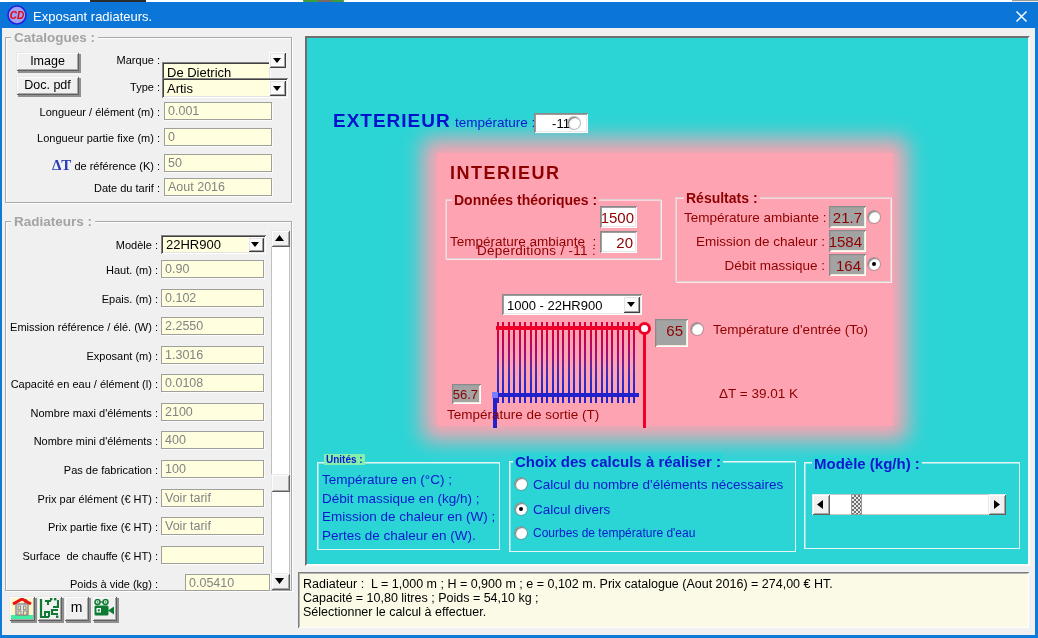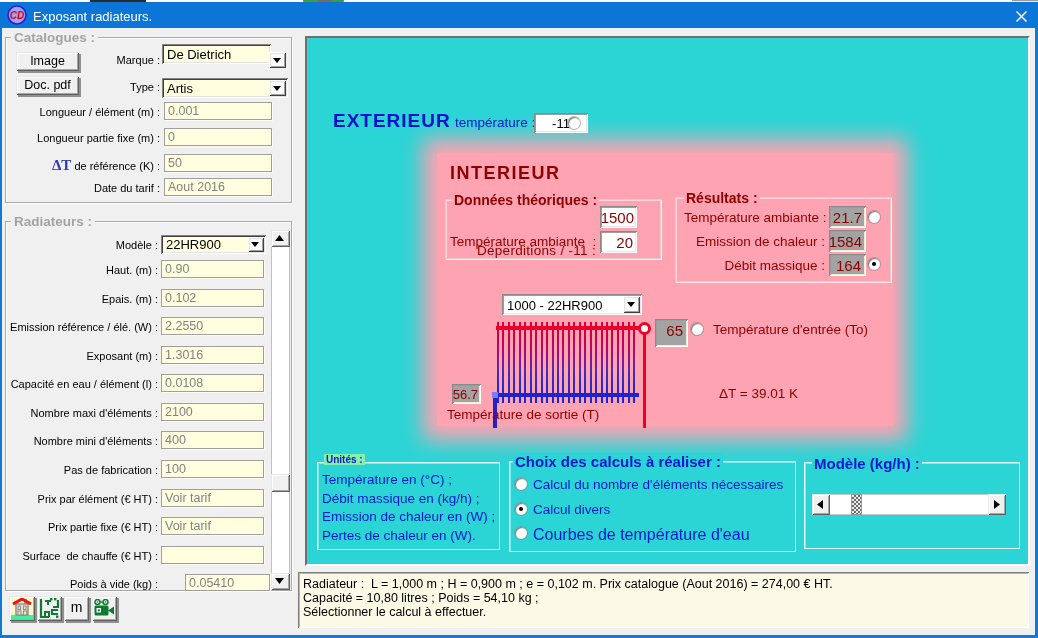--- a/index.html
+++ b/index.html
@@ -46,21 +46,21 @@
     <path d="M1.5 1.5 L11.5 11.5 M11.5 1.5 L1.5 11.5" stroke="#fff" stroke-width="1.5"></path>
   </svg>
 </div>
 
 <div class="gbox" style="left:5px;top:37px;width:287px;height:166px;"></div>
 <div class="glabel" style="left:11px;top:30px;">Catalogues :</div>
 <div class="btn3d shd" style="left:16px;top:52px;width:63px;height:19px;line-height:18px;">Image</div>
 <div class="btn3d shd" style="left:16px;top:76px;width:63px;height:19px;line-height:18px;">Doc. pdf</div>
 
 <div class="lab" style="right:878px;top:54px;">Marque :</div>
-<div class="combo" style="left:162px;top:44px;width:109px;height:20px;">
+<div class="combo" style="left:162px;top:62px;width:109px;height:20px;">
     <span class="txt">De Dietrich</span>
   </div>
 <div class="cbtn" style="left:269px;top:52px;width:17px;height:16px;">
     <i class="arrd" style="left:4px;top:6px;"></i>
   </div>
 
 <div class="lab" style="right:878px;top:81px;">Type :</div>
 <div class="combo" style="left:162px;top:78px;width:126px;height:20px;">
     <span class="txt">Artis</span>
   </div>
@@ -238,21 +238,21 @@
 <div class="abs blu" style="left:324px;top:454px;font-size:10px;font-weight:bold;background:#86efac;padding:0 2px;">Unités :</div>
 <div class="abs blu" style="left:322px;top:471px;font-size:13.5px;line-height:18.6px;">Température en (°C) ;<br>Débit massique en (kg/h) ;<br>Emission de chaleur en (W) ;<br>Pertes de chaleur en (W).</div>
 
 <div class="abs" style="left:509px;top:461px;width:287px;height:91px;border:1px solid #e2f6f6;box-shadow:inset 1px 1px 0 rgba(255,255,255,.45);"></div>
 <div class="abs blu" style="left:513px;top:453px;font-size:15px;font-weight:bold;background:#2bd5d6;padding:0 2px;">Choix des calculs à réaliser :</div>
 <div class="radio" style="left:515px;top:478px;"></div>
 <div class="abs blu" style="left:533px;top:477px;font-size:13.5px;">Calcul du nombre d'éléments nécessaires</div>
 <div class="radio sel" style="left:515px;top:503px;"></div>
 <div class="abs blu" style="left:533px;top:502px;font-size:13.5px;">Calcul divers</div>
 <div class="radio" style="left:515px;top:527px;"></div>
-<div class="abs blu" style="left:533px;top:526px;font-size:16px;">Courbes de température d'eau</div>
+<div class="abs blu" style="left:533px;top:526px;font-size:12px;">Courbes de température d'eau</div>
 
 <div class="abs" style="left:804px;top:462px;width:216px;height:87px;border:1px solid #e2f6f6;box-shadow:inset 1px 1px 0 rgba(255,255,255,.45);"></div>
 <div class="abs blu" style="left:812px;top:455px;font-size:15px;font-weight:bold;background:#2bd5d6;padding:0 2px;">Modèle (kg/h) :</div>
 <div class="abs" style="left:812px;top:494px;width:194px;height:21px;background:#fff;border:1px solid #c8c8c8;"></div>
 <div class="btn3d" style="left:812px;top:494px;width:18px;height:21px;">
     <svg width="6" height="9" style="position:absolute;left:5px;top:6px;">
       <path d="M6 0 L6 9 L0 4.5 Z" fill="#000"></path>
     </svg>
   </div>
 <div class="btn3d" style="left:988px;top:494px;width:18px;height:21px;">

